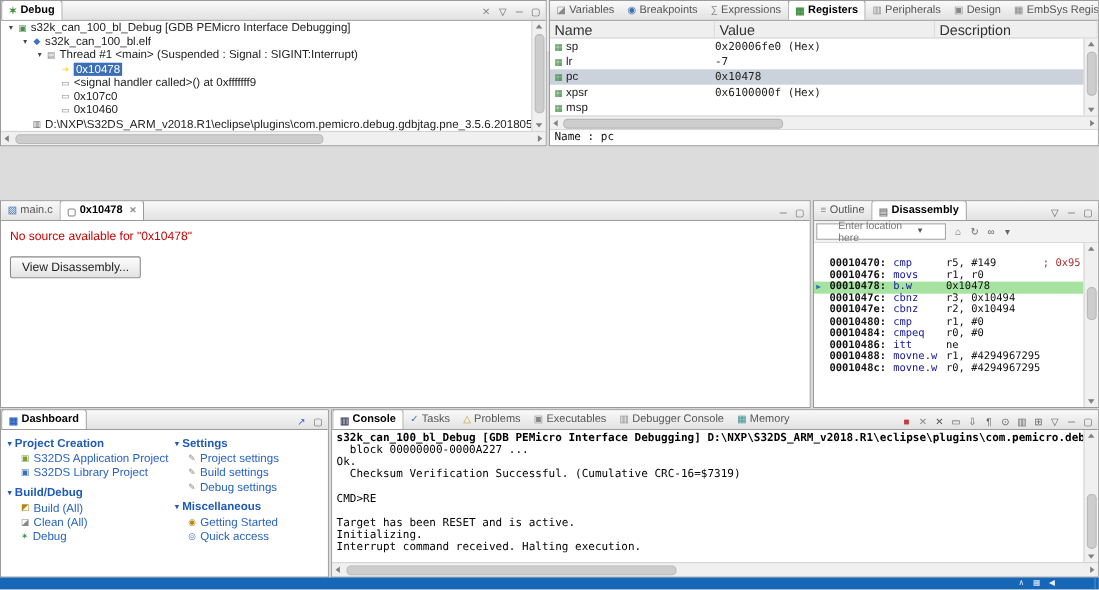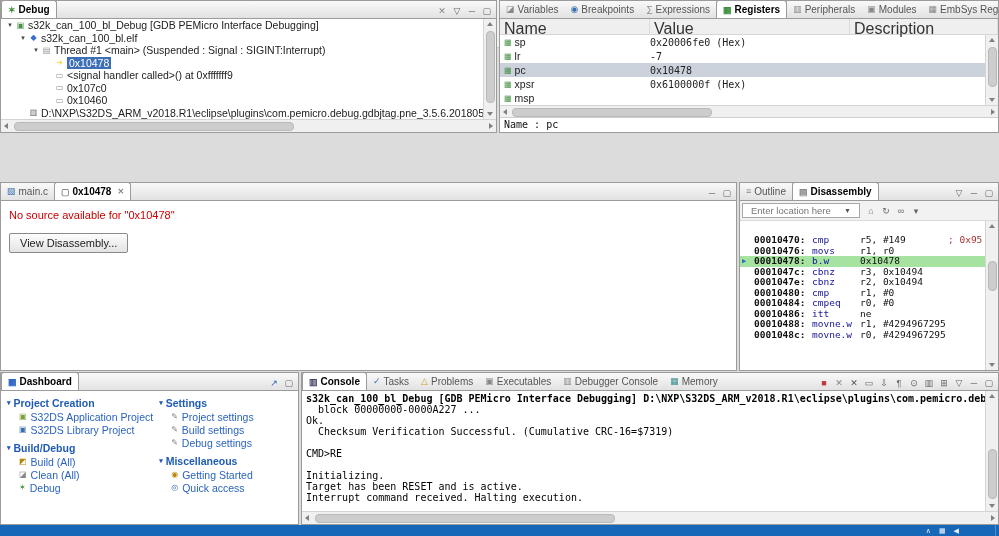--- a/index.html
+++ b/index.html
@@ -51,41 +51,41 @@
   .tree-wrap{flex:1;position:relative;overflow:hidden;background:#fff;}
   .tree{position:absolute;inset:0 13px 0 0;overflow:hidden;}
   .trow{height:12.5px;display:flex;align-items:center;white-space:nowrap;font-size:10.5px;}
   .twisty{width:10px;font-size:7px;color:#444;text-align:center;flex:0 0 10px;}
   .nicon{width:11px;font-size:8px;text-align:center;flex:0 0 11px;margin-right:2px;}
   .tlabel.selected{background:#3c6fb5;color:#fff;padding:0 2px;}
 
   
   #registers-panel{left:499px;top:48;width:500px;height:133px;}
   .rtable{flex:1;position:relative;overflow:hidden;}
-  .rhead{display:flex;height:16px;background:#efefef;border-bottom:1px solid #d6d6d6;color:#333;font-size:16px;justify-content:center;}
+  .rhead{display:flex;height:16px;background:#efefef;border-bottom:1px solid #d6d6d6;color:#333;font-size:13px;justify-content:center;}
   .rhc{padding:1px 4px;border-right:1px solid #dcdcdc;}
   .rc0w{flex:0 0 150px;} .rc1w{flex:0 0 200px;} .rc2w{flex:1;}
   .rrow{display:flex;height:14px;align-items:center;font-size:10.5px;}
   .rrow.selected{background:#ccd2dc;}
   .rc0{flex:0 0 150px;display:flex;align-items:center;gap:3px;padding-left:4px;overflow:hidden;}
   .rc1{flex:0 0 200px;font-family:"DejaVu Sans Mono",monospace;font-size:10px;}
   .rc2{flex:1;}
   .ricon{font-size:8px;color:#3f8f3f;}
   .rdetail{flex:0 0 15px;background:#fff;border-top:1px solid #cfcfcf;font-family:"DejaVu Sans Mono",monospace;font-size:10px;padding:1px 4px;color:#111;}
 
   
   #editor-panel{left:0;top:182px;width:737px;height:189px;}
   .editor-body{flex:1;background:#fff;padding:8px;}
   .no-src{color:#cc0000;font-size:11px;margin-bottom:12px;}
   .btn{display:inline-block;border:1px solid #8a8a8a;background:linear-gradient(#fdfdfd,#e3e3e3);padding:3px 10px;font-size:11px;border-radius:2px;color:#222;}
 
   
   #disasm-panel{left:739px;top:182px;width:260px;height:189px;}
   .dis-locrow{flex:0 0 20px;display:flex;align-items:center;background:#f2f2f2;border-bottom:1px solid #dadada;padding:0 2px;gap:2px;}
-  .loc-combo{flex:0 0 118px;height:15px;border:1px solid #a8a8a8;background:#fff;font-size:9.5px;color:#777;display:flex;align-items:center;justify-content:space-between;padding:0 8px;}
+  .loc-combo{flex:0 0 118px;height:15px;border:1px solid #a8a8a8;background:#fff;font-size:9.5px;color:#777;display:flex;align-items:center;justify-content:space-between;padding:0 19px;}
   .combo-arrow{font-size:7px;color:#555;}
   .dis-wrap{flex:1;position:relative;overflow:hidden;background:#fff;}
   .dis-body{position:absolute;inset:0 13px 0 0;overflow:hidden;font-family:"DejaVu Sans Mono",monospace;font-size:9.5px;line-height:10.5px;padding:14px 0 0 14px;}
   .dline{position:relative;white-space:pre;height:10.5px;}
   .dline.current{background:#a6e3a0;margin-left:-14px;padding-left:14px;}
   .dmark{position:absolute;left:2px;top:0;font-size:7px;color:#2b6fbd;}
   .daddr{display:inline-block;width:58px;color:#111;font-weight:bold;}
   .dmn{display:inline-block;width:48px;color:#15159a;}
   .dargs{display:inline-block;width:88px;color:#111;}
   .dcm{color:#a33;}
@@ -274,21 +274,21 @@
           <div class="vtab active">
             <span class="ticon" style="color: rgb(63, 143, 63);">▦</span>
             <span class="tlabel">Registers</span>
           </div>
           <div class="vtab">
             <span class="ticon" style="color: rgb(136, 136, 136);">▥</span>
             <span class="tlabel">Peripherals</span>
           </div>
           <div class="vtab">
             <span class="ticon" style="color: rgb(136, 136, 136);">▣</span>
-            <span class="tlabel">Modules</span>
+            <span class="tlabel">Design</span>
           </div>
           <div class="vtab">
             <span class="ticon" style="color: rgb(136, 136, 136);">▦</span>
             <span class="tlabel">EmbSys Registers</span>
           </div>
         </div>
 
     </div>
     <div class="rhead" id="registers-colhead">
         <div class="rhc rc0w">Name</div>
@@ -556,22 +556,22 @@
     </div>
     <div class="console-wrap">
       <div class="console-body" id="console-body">
           <div class="cline bold">s32k_can_100_bl_Debug [GDB PEMicro Interface Debugging] D:\NXP\S32DS_ARM_v2018.R1\eclipse\plugins\com.pemicro.debug.gdbjtag.pne_3.5.6.201805161649\win32\pegdbserver</div>
           <div class="cline">  block 00000000-0000A227 ...</div>
           <div class="cline">Ok.</div>
           <div class="cline">  Checksum Verification Successful. (Cumulative CRC-16=$7319)</div>
           <div class="cline"></div>
           <div class="cline">CMD&gt;RE</div>
           <div class="cline"></div>
+          <div class="cline">Target has been RESET and is active.</div>
           <div class="cline">Initializing.</div>
-          <div class="cline">Target has been RESET and is active.</div>
           <div class="cline">Interrupt command received. Halting execution.</div>
         </div>
       <div class="vscroll">
         <div class="sarr up"></div>
         <div class="vthumb" style="bottom:12px;height:50px;"></div>
         <div class="sarr down"></div>
       </div>
     </div>
     <div class="hscroll">
       <div class="sarr left"></div>

